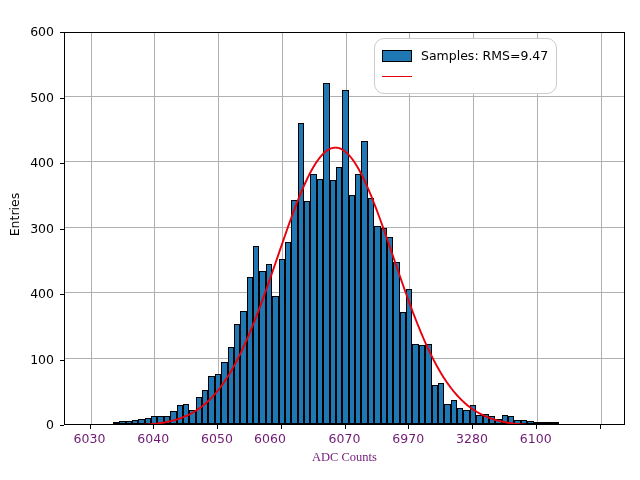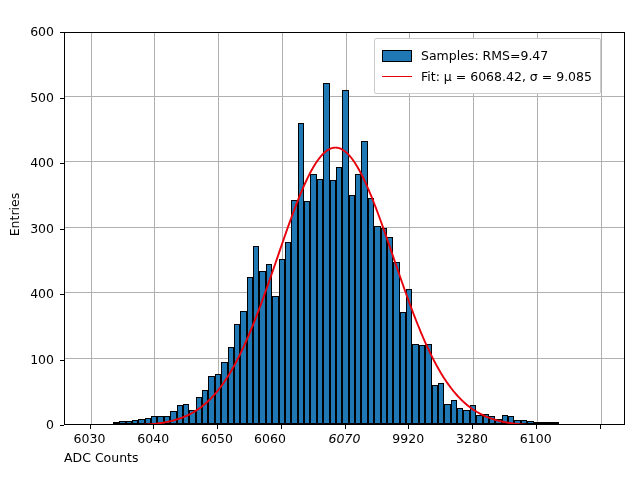--- a/index.html
+++ b/index.html
@@ -85,61 +85,62 @@
     position: absolute;
     left: 60px;
     width: 4px;
     height: 1px;
     background: #000000;
   }
   .ticklabel-x {
     position: absolute;
     top: 431px;
     font-size: 12.5px;
-    color: #000000;
+    color: #701a75;
     text-align: center;
     width: 60px;
   }
   .ticklabel-y {
     position: absolute;
     left: 0;
     width: 54px;
     text-align: right;
     font-size: 12.5px;
     color: #000000;
   }
   
   #xlabel {
     position: absolute;
     left: 64px;
     top: 450px;
     width: 561px;
-    text-align: left;
-    font-size: 12.5px;
-    color: #000000;
+    text-align: center;
+    font-size: 12.5px;
+    color: #701a75;
+    font-family: Liberation Serif, serif;
   }
   #ylabel {
     position: absolute;
     left: -76px;
     top: 207px;
     width: 180px;
     text-align: center;
     font-size: 12.5px;
     color: #000000;
     transform: rotate(-90deg);
   }
   
   #legend {
     position: absolute;
     left: 374px;
     top: 38px;
     padding: 6px 8px 6px 7px;
     background: #ffffff;
     border: 1px solid #cccccc;
-    border-radius: 2px;
+    border-radius: 10px;
     box-sizing: border-box;
   }
   .legend-row {
     display: flex;
     align-items: center;
     height: 21px;
   }
   .legend-swatch-patch {
     width: 30px;
     height: 12px;
@@ -267,23 +268,23 @@
   <div id="ticks-x">
       <div class="tick-x" style="left: 89.5px;"></div>
       <div class="ticklabel-x" style="left: 59.5px;">6030</div>
       <div class="tick-x" style="left: 153.25px;"></div>
       <div class="ticklabel-x" style="left: 123.25px;">6040</div>
       <div class="tick-x" style="left: 217px;"></div>
       <div class="ticklabel-x" style="left: 187px;">6050</div>
       <div class="tick-x" style="left: 280.75px;"></div>
       <div class="ticklabel-x" style="left: 240px;">6060</div>
       <div class="tick-x" style="left: 344.5px;"></div>
-      <div class="ticklabel-x" style="left: 314.5px; font-style: italic;">6070</div>
+      <div class="ticklabel-x" style="left: 314.5px;">6070</div>
       <div class="tick-x" style="left: 408.25px;"></div>
-      <div class="ticklabel-x" style="left: 378.25px;">9920</div>
+      <div class="ticklabel-x" style="left: 378.25px;">6970</div>
       <div class="tick-x" style="left: 472px;"></div>
       <div class="ticklabel-x" style="left: 442px;">3280</div>
       <div class="tick-x" style="left: 535.75px;"></div>
       <div class="ticklabel-x" style="left: 505.75px;">6100</div>
       <div class="tick-x" style="left: 599.5px;"></div>
       <div class="ticklabel-x" style="left: 569.5px; margin-top: 48px;">6110</div>
     </div>
   <div id="ticks-y">
       <div class="tick-y" style="top: 425px;"></div>
       <div class="ticklabel-y" style="top: 417px;">0</div>
@@ -304,17 +305,16 @@
   <div id="xlabel">ADC Counts</div>
   <div id="ylabel">Entries</div>
 
   <div id="legend">
     <div class="legend-row">
       <span class="legend-swatch-patch"></span>
       <span class="legend-text">Samples: RMS=9.47</span>
     </div>
     <div class="legend-row">
       <span class="legend-swatch-line"></span>
-      <span class="legend-text">Fit: μ = 6068.42, σ = 9.085</span>
     </div>
   </div>
 
 </div>
 
 </body></html>

